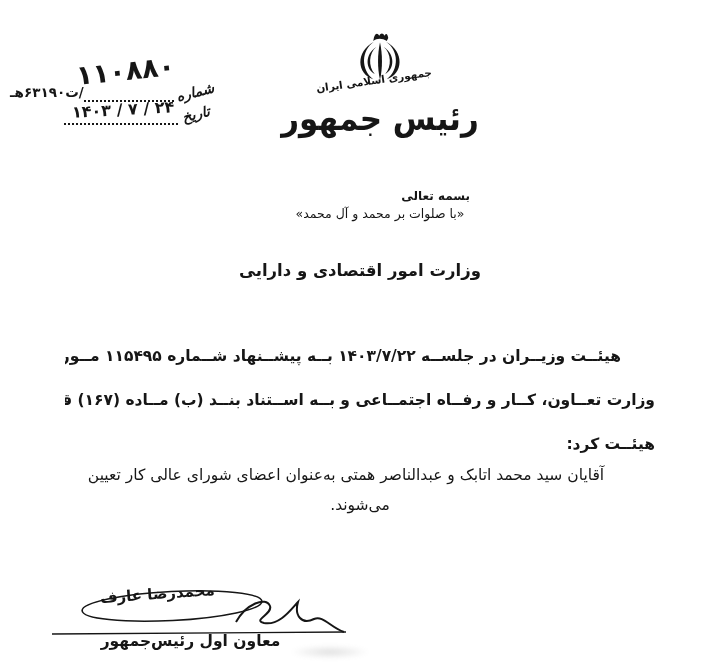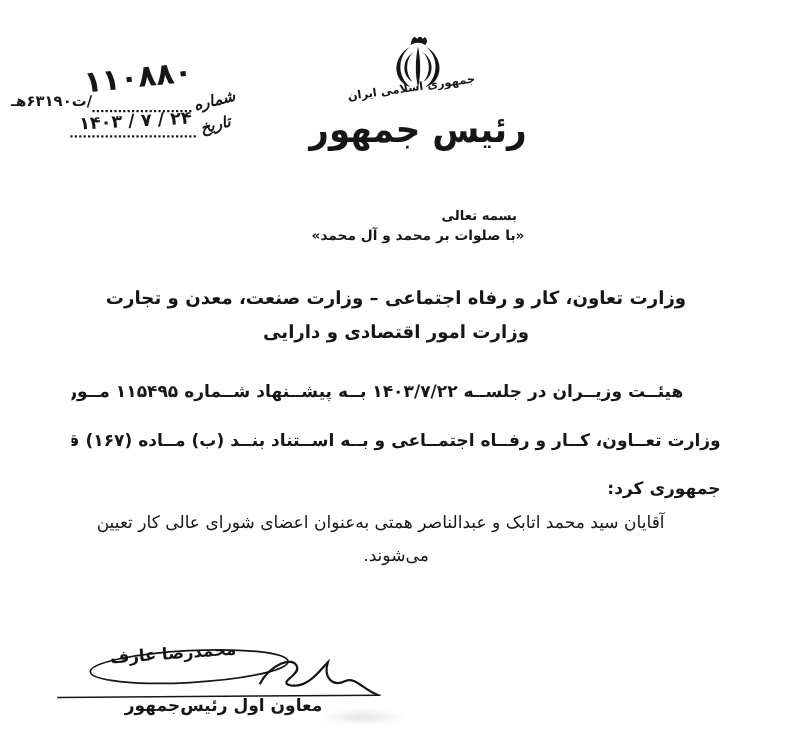--- a/index.html
+++ b/index.html
@@ -54,21 +54,21 @@
     text-align:center;font-size:31px;font-weight:700;
     transform:scaleY(1.08);
     white-space:nowrap;
   }
   .decree{
     left:250px;top:158px;width:260px;
     text-align:center;font-size:17px;font-weight:700;
     white-space:nowrap;
   }
   .bismillah{left:290px;top:189px;width:180px;font-size:12px;font-weight:700;}
-  .salawat{left:260px;top:206px;width:240px;text-align:center;font-size:12.5px;font-weight:700;white-space:nowrap;}
+  .salawat{left:260px;top:206px;width:240px;text-align:center;font-size:12.5px;font-weight:400;white-space:nowrap;}
 
   
   .addressees{
     left:75px;top:255px;width:570px;
     text-align:center;font-size:16.5px;font-weight:700;line-height:31px;
   }
 
   
   .body-par{
     left:65px;top:334px;width:590px;
@@ -86,21 +86,21 @@
   
   .sig-svg{left:40px;top:582px;width:320px;height:60px;}
   .signer-name{
     left:100px;top:585px;
     font-size:15px;font-weight:700;letter-spacing:1px;
     transform:rotate(-4deg);
     white-space:nowrap;
   }
   .signer-title{
     left:88px;top:632px;width:205px;
-    font-size:15.5px;font-weight:700;
+    text-align:center;font-size:15.5px;font-weight:700;
     white-space:nowrap;
   }
   .smudge{
     left:290px;top:645px;width:80px;height:14px;
     background:radial-gradient(ellipse at center,#9a9a9a 0%,transparent 70%);
     opacity:.3;filter:blur(2px);
   }
 </style>
 </head>
 <body>
@@ -124,28 +124,27 @@
       <path d="M48 13 C65 24 66 50 49 63 C71 56 73 26 48 13 Z"></path>
       <path d="M32 13 C15 24 14 50 31 63 C9 56 7 26 32 13 Z"></path>
     </g>
   </svg>
   <div class="abs republic">جمهوری اسلامی ایران</div>
   <div class="abs president">رئیس جمهور</div>
   <div class="abs bismillah">بسمه تعالی</div>
   <div class="abs salawat">«با صلوات بر محمد و آل محمد»</div>
 
   <div class="abs addressees">
-    <div>وزارت تعاون، کار و رفاه اجتماعی – وزارت صنعت، معدن و تجارت</div>
     <div>وزارت امور اقتصادی و دارایی</div>
   </div>
 
   <div class="abs body-par">
     <div class="jline indent">هیئــت وزیــران در جلســه ۱۴۰۳/۷/۲۲ بــه پیشــنهاد شــماره ۱۱۵۴۹۵ مــورخ ۱۴۰۳/۷/۱۱</div>
     <div class="jline">وزارت تعــاون، کــار و رفــاه اجتمــاعی و بــه اســتناد بنــد (ب) مــاده (۱۶۷) قــانون کــار مصــوب ۱۳۶۹</div>
-    <div class="rline">جمهوری کرد:</div>
+    <div class="rline">هیئــت کرد:</div>
   </div>
   <div class="abs decision">آقایان سید محمد اتابک و عبدالناصر همتی به‌عنوان اعضای شورای عالی کار تعیین می‌شوند.</div>
 
   <svg class="sig-svg abs" viewBox="0 0 320 60" xmlns="http://www.w3.org/2000/svg">
     <g fill="none" stroke="#161616">
       <ellipse cx="132" cy="24" rx="90" ry="14.5" stroke-width="1.6" transform="rotate(-3 132 24)"></ellipse>
       <path d="M196 40 C206 22 226 14 230 24 C233 32 212 38 224 41 C240 44 252 26 258 20 C254 34 262 43 274 37 C283 33 290 45 304 50" stroke-width="2"></path>
       <path d="M12 52 L306 50" stroke-width="1.4"></path>
     </g>
   </svg>

